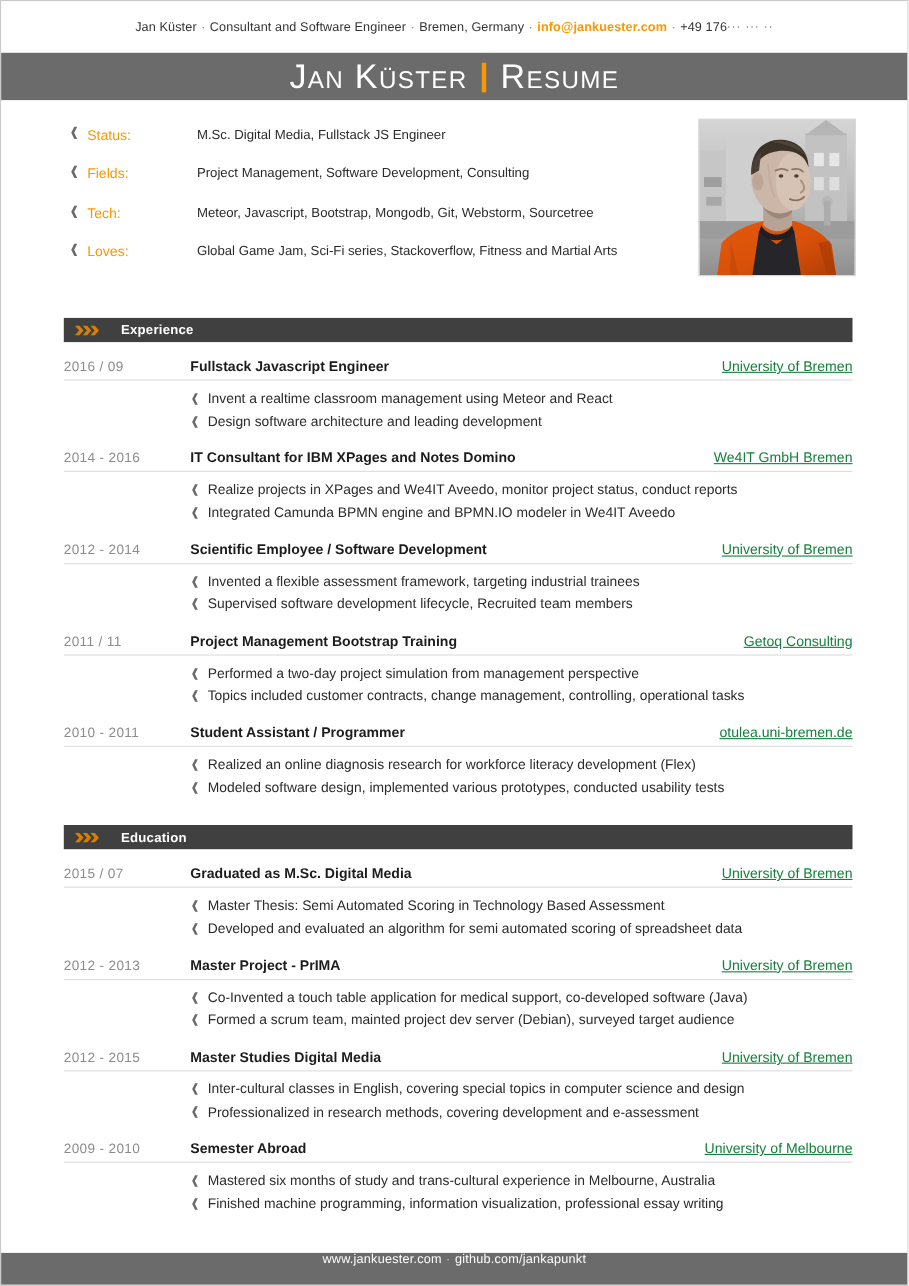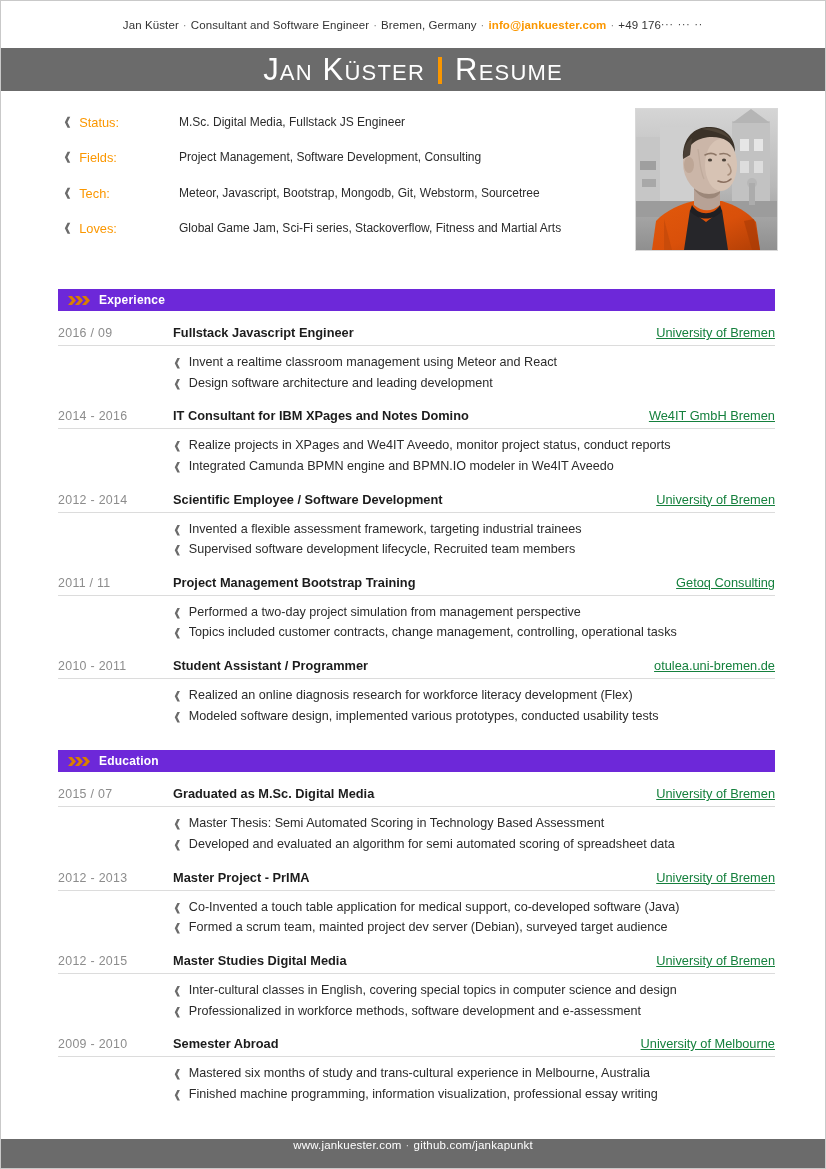--- a/index.html
+++ b/index.html
@@ -120,27 +120,27 @@
     margin-top: 0px;
     border: 1px solid #d8d8d8;
     overflow: hidden;
     position: relative;
     background: #cfcfcf;
   }
   .photo-svg { display: block; width: 100%; height: 100%; }
 
   
   .section-bar {
-    background: #6d28d9;
+    background: #404040;
     height: 22px;
     margin: 0 50px 0 57px;
     display: flex;
     align-items: center;
     padding-left: 10px;
-    gap: 9px;
+    gap: 20px;
   }
   .section-bar.experience { margin-top: 38px; }
   .section-bar.education  { margin-top: 24px; }
   .sec-icon { display: block; }
   .section-title {
     color: #ffffff;
     font-size: 12px;
     font-weight: bold;
     letter-spacing: 0.2px;
   }
@@ -487,21 +487,21 @@
         <div class="entry-title">Master Studies Digital Media</div>
         <div class="entry-org">University of Bremen</div>
       </div>
       <div class="entry-points">
         <div class="point">
           <span class="chev">❰﻿</span>
           <span>Inter-cultural classes in English, covering special topics in computer science and design</span>
         </div>
         <div class="point">
           <span class="chev">❰﻿</span>
-          <span>Professionalized in workforce methods, software development and e-assessment</span>
+          <span>Professionalized in research methods, covering development and e-assessment</span>
         </div>
       </div>
     </div>
 
     <div class="entry">
       <div class="entry-head">
         <div class="entry-date">2009 - 2010</div>
         <div class="entry-title">Semester Abroad</div>
         <div class="entry-org">University of Melbourne</div>
       </div>

